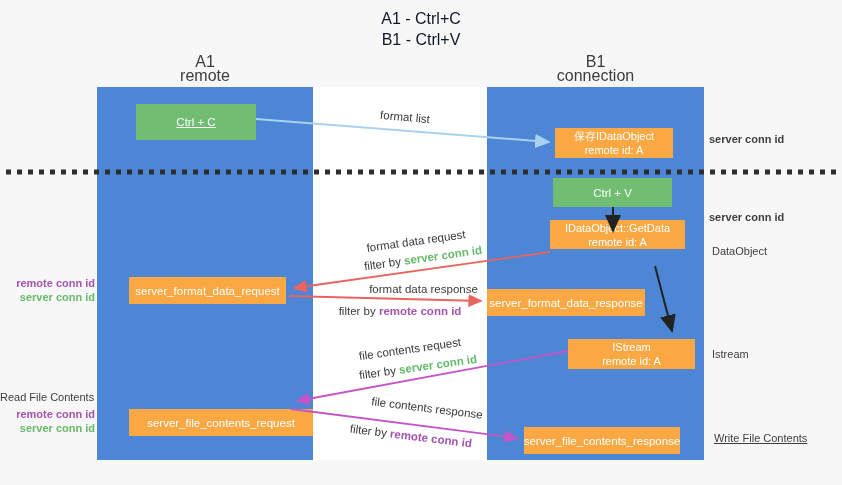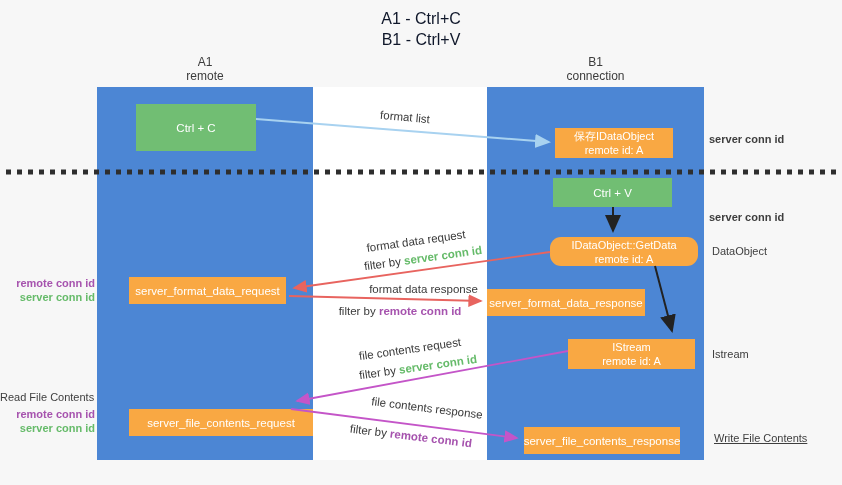--- a/index.html
+++ b/index.html
@@ -8,21 +8,21 @@
     background:#f7f7f7; overflow:hidden;
     font-family:"Liberation Sans", sans-serif;
     color:#3c3c3c;
   }
   .title{
     position:absolute; top:8px; left:0; width:842px;
     text-align:center; font-size:16px; line-height:21px; color:#0f172a;
   }
   .col-header{
     position:absolute; top:55px; text-align:center;
-    font-size:12px; line-height:14px; color:#3c3c3c;
+    font-size:16px; line-height:14px; color:#3c3c3c;
   }
   .col-header.left{left:97px; width:216px;}
   .col-header.right{left:487px; width:217px;}
   .lane{
     position:absolute; top:87px; height:373px; background:#4c86d4;
   }
   .lane.left{left:97px; width:216px;}
   .lane.right{left:487px; width:217px;}
   .mid-strip{
     position:absolute; left:313px; top:87px; width:174px; height:373px;
@@ -71,34 +71,34 @@
   </div>
   <div class="col-header right">
     <div>B1</div>
     <div>connection</div>
   </div>
 
   <div class="lane left"></div>
   <div class="lane right"></div>
   <div class="mid-strip"></div>
 
-  <div class="node green" style="left:136px; top:104px; width:120px; height:47px;">
+  <div class="node green" style="left:136px; top:104px; width:120px; height:36px;text-decoration:underline;">
     <span>Ctrl + C</span>
   </div>
 
   <div class="node orange" style="left:555px; top:128px; width:118px; height:30px; font-size:11px;text-align:center;">
     <span>保存IDataObject</span>
     <span>remote id: A</span>
   </div>
 
   <div class="node green" style="left:553px; top:178px; width:119px; height:29px;">
     <span>Ctrl + V</span>
   </div>
 
-  <div class="node orange" style="left:550px; top:237px; width:148px; height:29px; font-size:11px;border-radius:11px;">
+  <div class="node orange" style="left:550px; top:220px; width:135px; height:29px; font-size:11px;">
     <span>IDataObject::GetData</span>
     <span>remote id: A</span>
   </div>
 
   <div class="node orange" style="left:129px; top:277px; width:157px; height:27px;">
     <span>server_format_data_request</span>
   </div>
 
   <div class="node orange" style="left:487px; top:289px; width:158px; height:27px;">
     <span>server_format_data_response</span>

